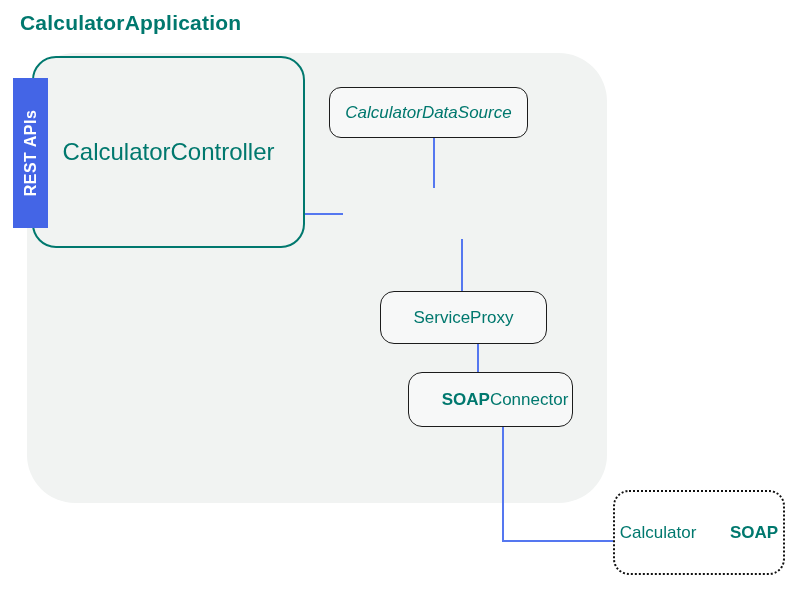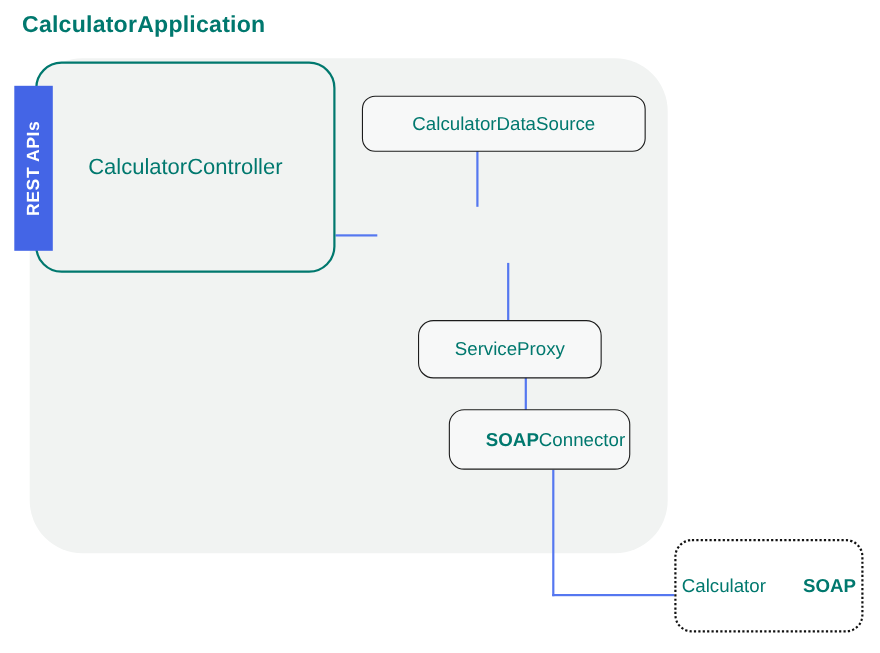--- a/index.html
+++ b/index.html
@@ -17,23 +17,23 @@
   }
   .node{
     position:absolute;display:flex;align-items:center;justify-content:center;
     background:var(--node_bg,#F7F8F8);border:1.4px solid var(--node_border,#1C1C1C);
     border-radius:12px;color:var(--teal,#00786E);font-size:17px;text-align:center;
     box-sizing:border-box;
   }
   .node-controller{
     left:32px;top:56px;width:273px;height:192px;border-radius:24px;
     border:2.5px solid var(--teal,#00786E);background:var(--container_bg,#F1F3F2);
-    font-size:20px;
+    font-size:24px;
   }
-  .node-datasource{left:329px;top:87px;width:258px;height:51px;}
+  .node-datasource{left:329px;top:87px;width:199px;height:51px;font-style:italic;}
   .node-serviceprovider{left:342px;top:187px;width:241px;height:53px;}
   .node-serviceproxy{left:380px;top:291px;width:167px;height:53px;border-radius:14px;}
   .node-soapconnector{left:408px;top:372px;width:165px;height:55px;border-radius:14px;}
   .node-soapservice{
     left:613px;top:490px;width:172px;height:85px;border-radius:16px;
     border:2px dotted #111;background:#fff;flex-direction:column;line-height:25px;gap:25px;
   }
   .badge-restapis{
     position:absolute;left:13px;top:78px;width:35px;height:150px;
     background:var(--badge_blue,#4465E6);z-index:5;

